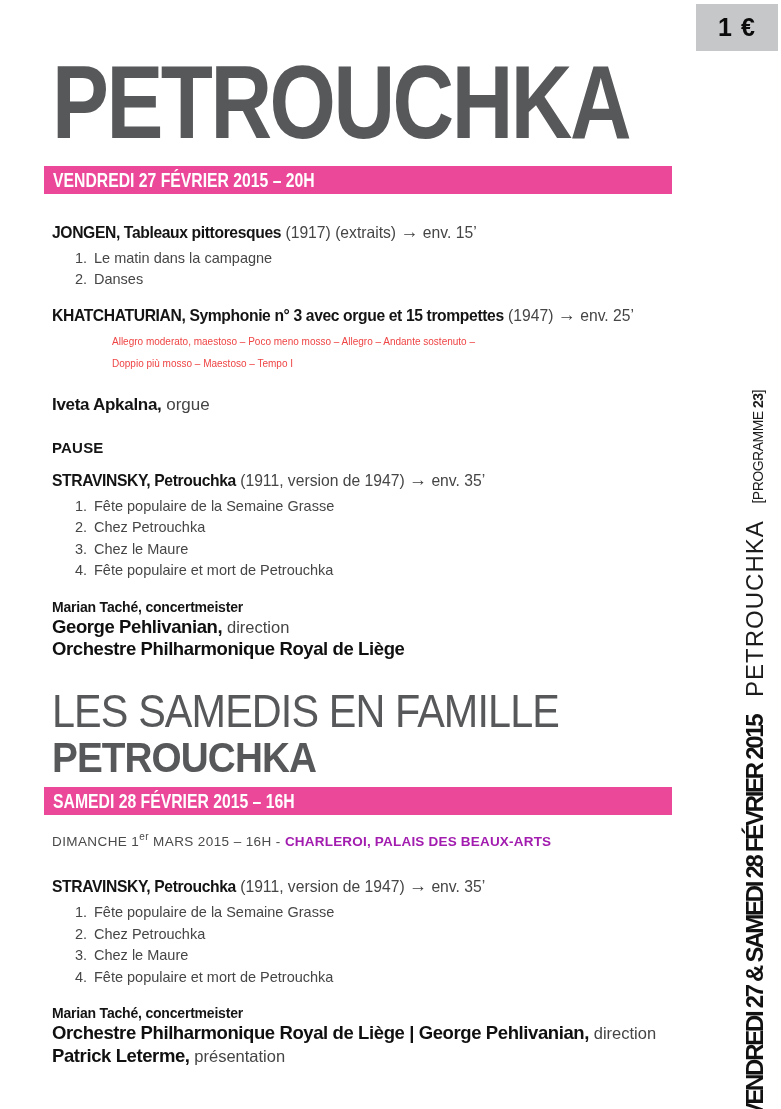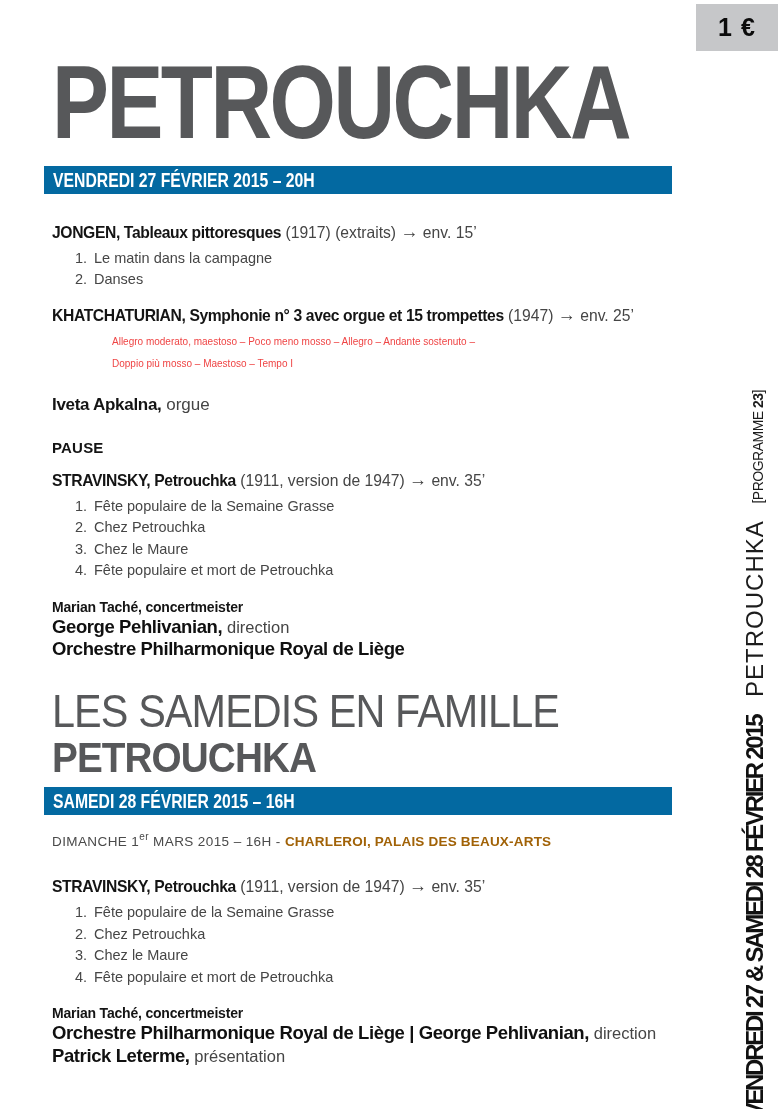--- a/index.html
+++ b/index.html
@@ -17,21 +17,21 @@
   .content { position:absolute; left:52px; top:0; width:622px; }
 
   .big-title {
     margin-top:54px; font-size:104px; line-height:0.93; font-weight:700;
     color:#57585a; white-space:nowrap;
   }
   .big-title .squeeze { display:inline-block; transform:scaleX(0.82); transform-origin:0 50%; letter-spacing:-3px; }
 
   .banner {
     margin-top:15px; margin-left:-8px; width:628px; height:28px;
-    background:#0369a1; color:#ffffff; font-weight:700; font-size:21px;
+    background:#ec4899; color:#ffffff; font-weight:700; font-size:21px;
     line-height:28px; padding-left:9px; white-space:nowrap;
   }
   .banner .squeeze { display:inline-block; transform:scaleX(0.75); transform-origin:0 50%; }
 
   .work-title { white-space:nowrap; font-size:16.5px; color:#454545; }
   .work-title .squeeze { display:inline-block; transform:scaleX(0.95); transform-origin:0 50%; white-space:nowrap; }
   .work-title .b { font-weight:700; color:#141414; letter-spacing:-0.4px; }
   .work-title .arrow { font-size:19px; color:#3d3d3d; }
 
   .mt1 { margin-top:27px; }
@@ -58,21 +58,21 @@
   .live .q3 { font-size:14px; position:relative; top:-10px; }
 
   .sec2-light { margin-top:26px; font-size:47px; font-weight:400; color:#57585a; line-height:1.0; white-space:nowrap; }
   .sec2-light .squeeze { display:inline-block; transform:scaleX(0.88); transform-origin:0 50%; letter-spacing:-1px; }
   .sec2-bold { font-size:43px; font-weight:700; color:#57585a; line-height:1.0; margin-top:2px; white-space:nowrap; }
   .sec2-bold .squeeze { display:inline-block; transform:scaleX(0.9); transform-origin:0 50%; letter-spacing:-1px; }
   .banner2 { margin-top:8px; }
 
   .date2 { margin-top:16px; font-size:13.5px; color:#4a4a4a; letter-spacing:0.4px; white-space:nowrap; }
   .date2 sup { font-size:10px; }
-  .date2 .b { font-weight:700; color:#a16207; letter-spacing:0.2px; }
+  .date2 .b { font-weight:700; color:#a21caf; letter-spacing:0.2px; }
 
   
   .sidebar {
     position:absolute; right:11px; top:360px; height:30px; line-height:30px;
     transform:rotate(-90deg); transform-origin:100% 100%;
     white-space:nowrap; color:#111; font-size:24px;
   }
   .sidebar .sb-dates { font-weight:700; letter-spacing:-2.3px; }
   .sidebar .sb-title { font-weight:400; letter-spacing:1px; margin-left:12px; color:#1c1c1c; }
   .sidebar .sb-prog { font-size:14px; letter-spacing:-0.5px; margin-left:10px; color:#1c1c1c; }

